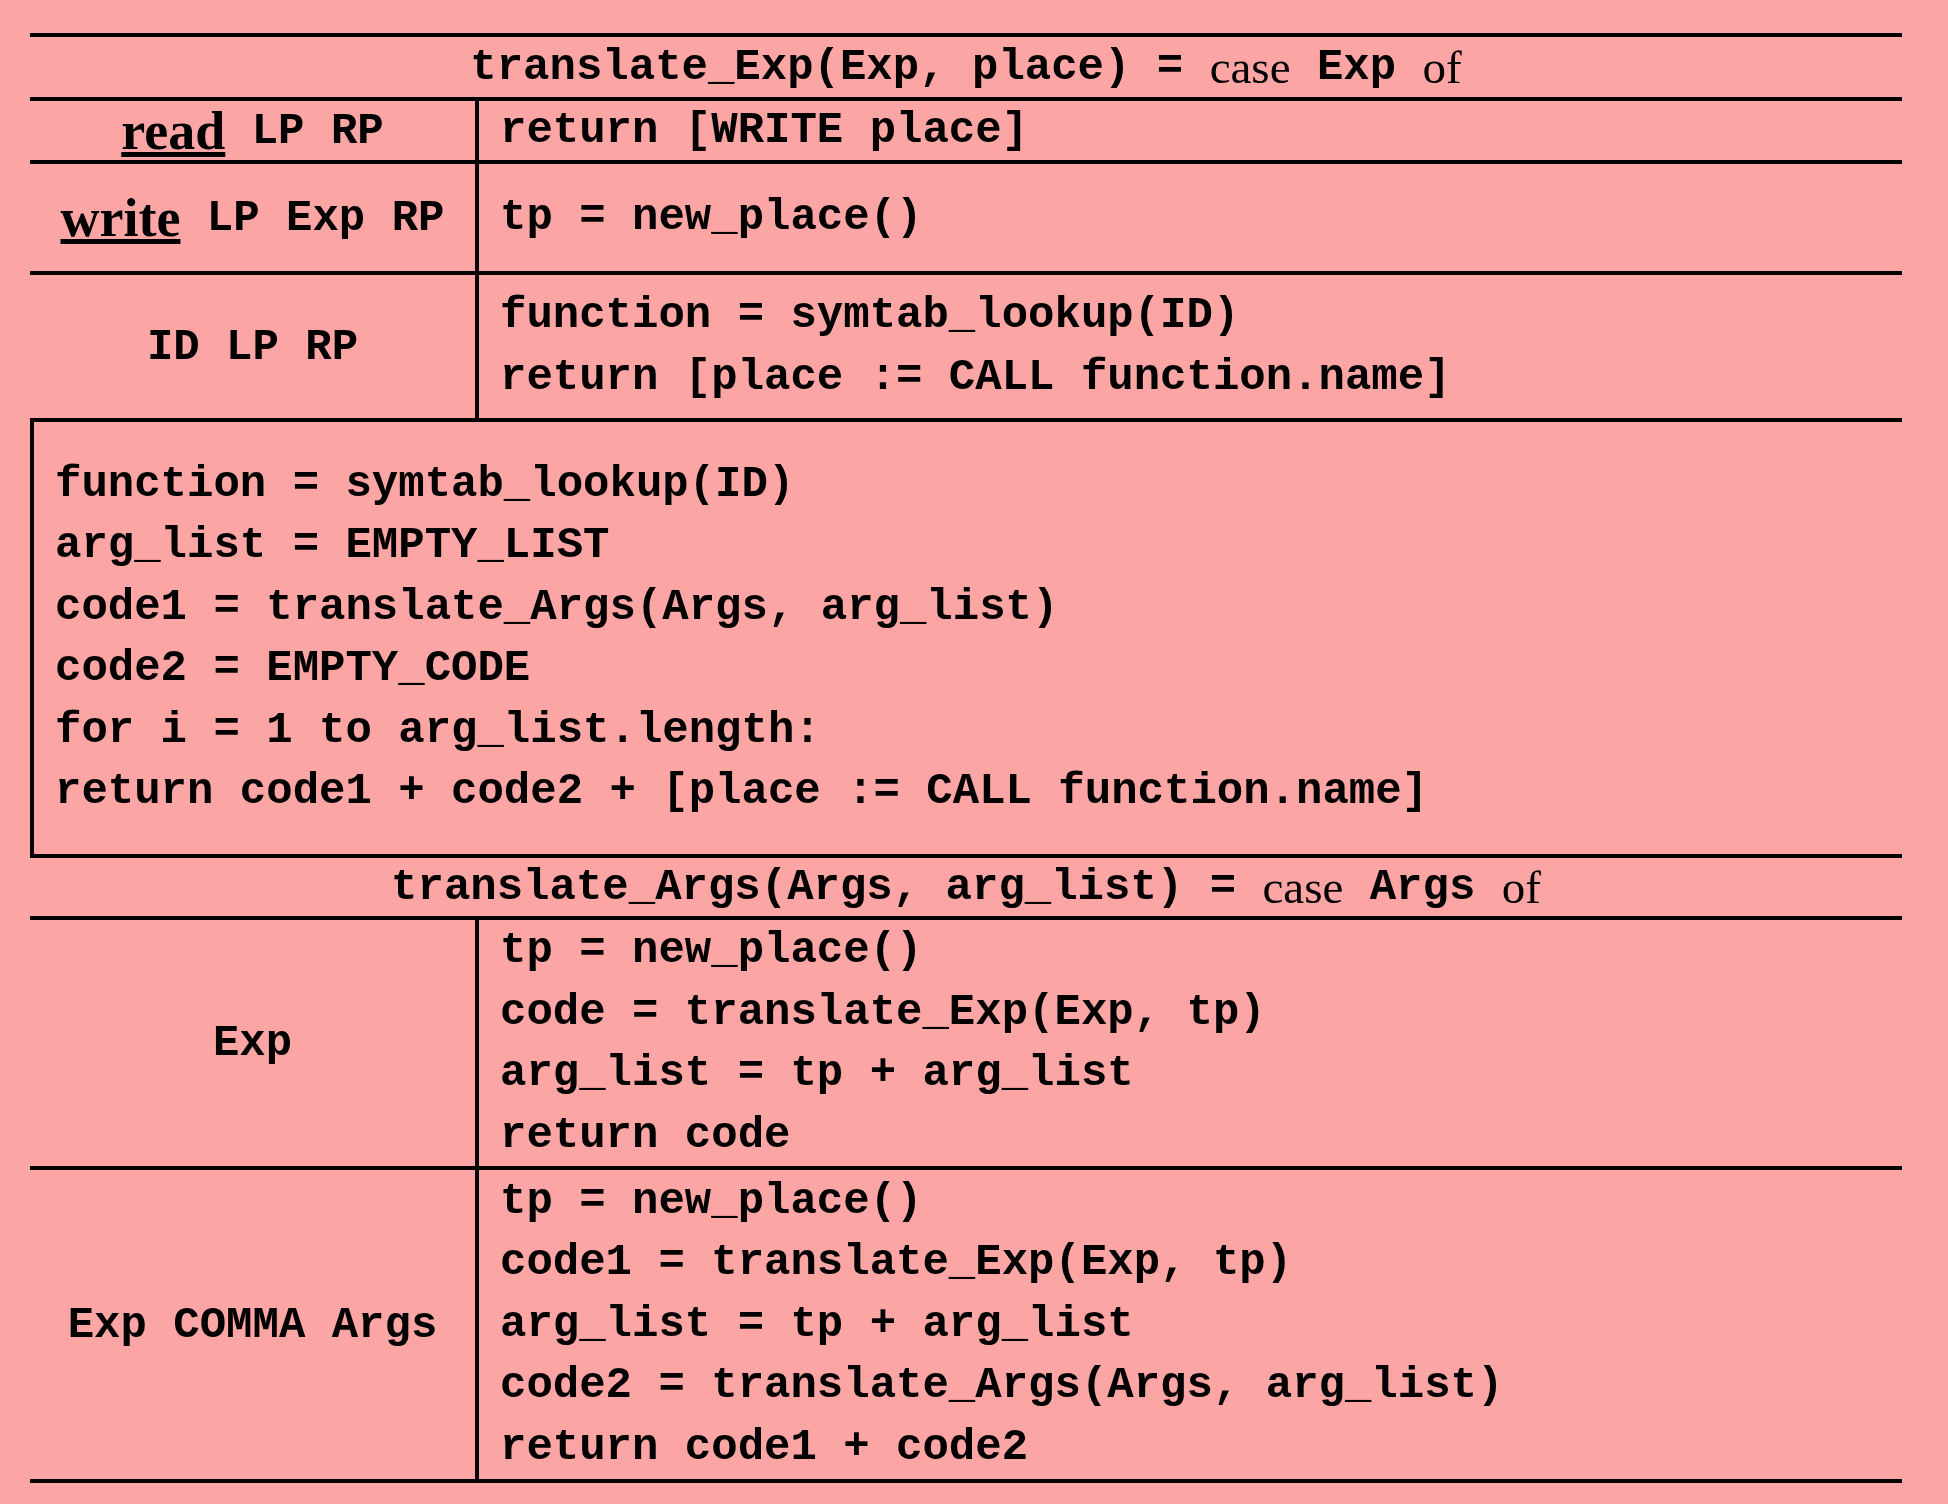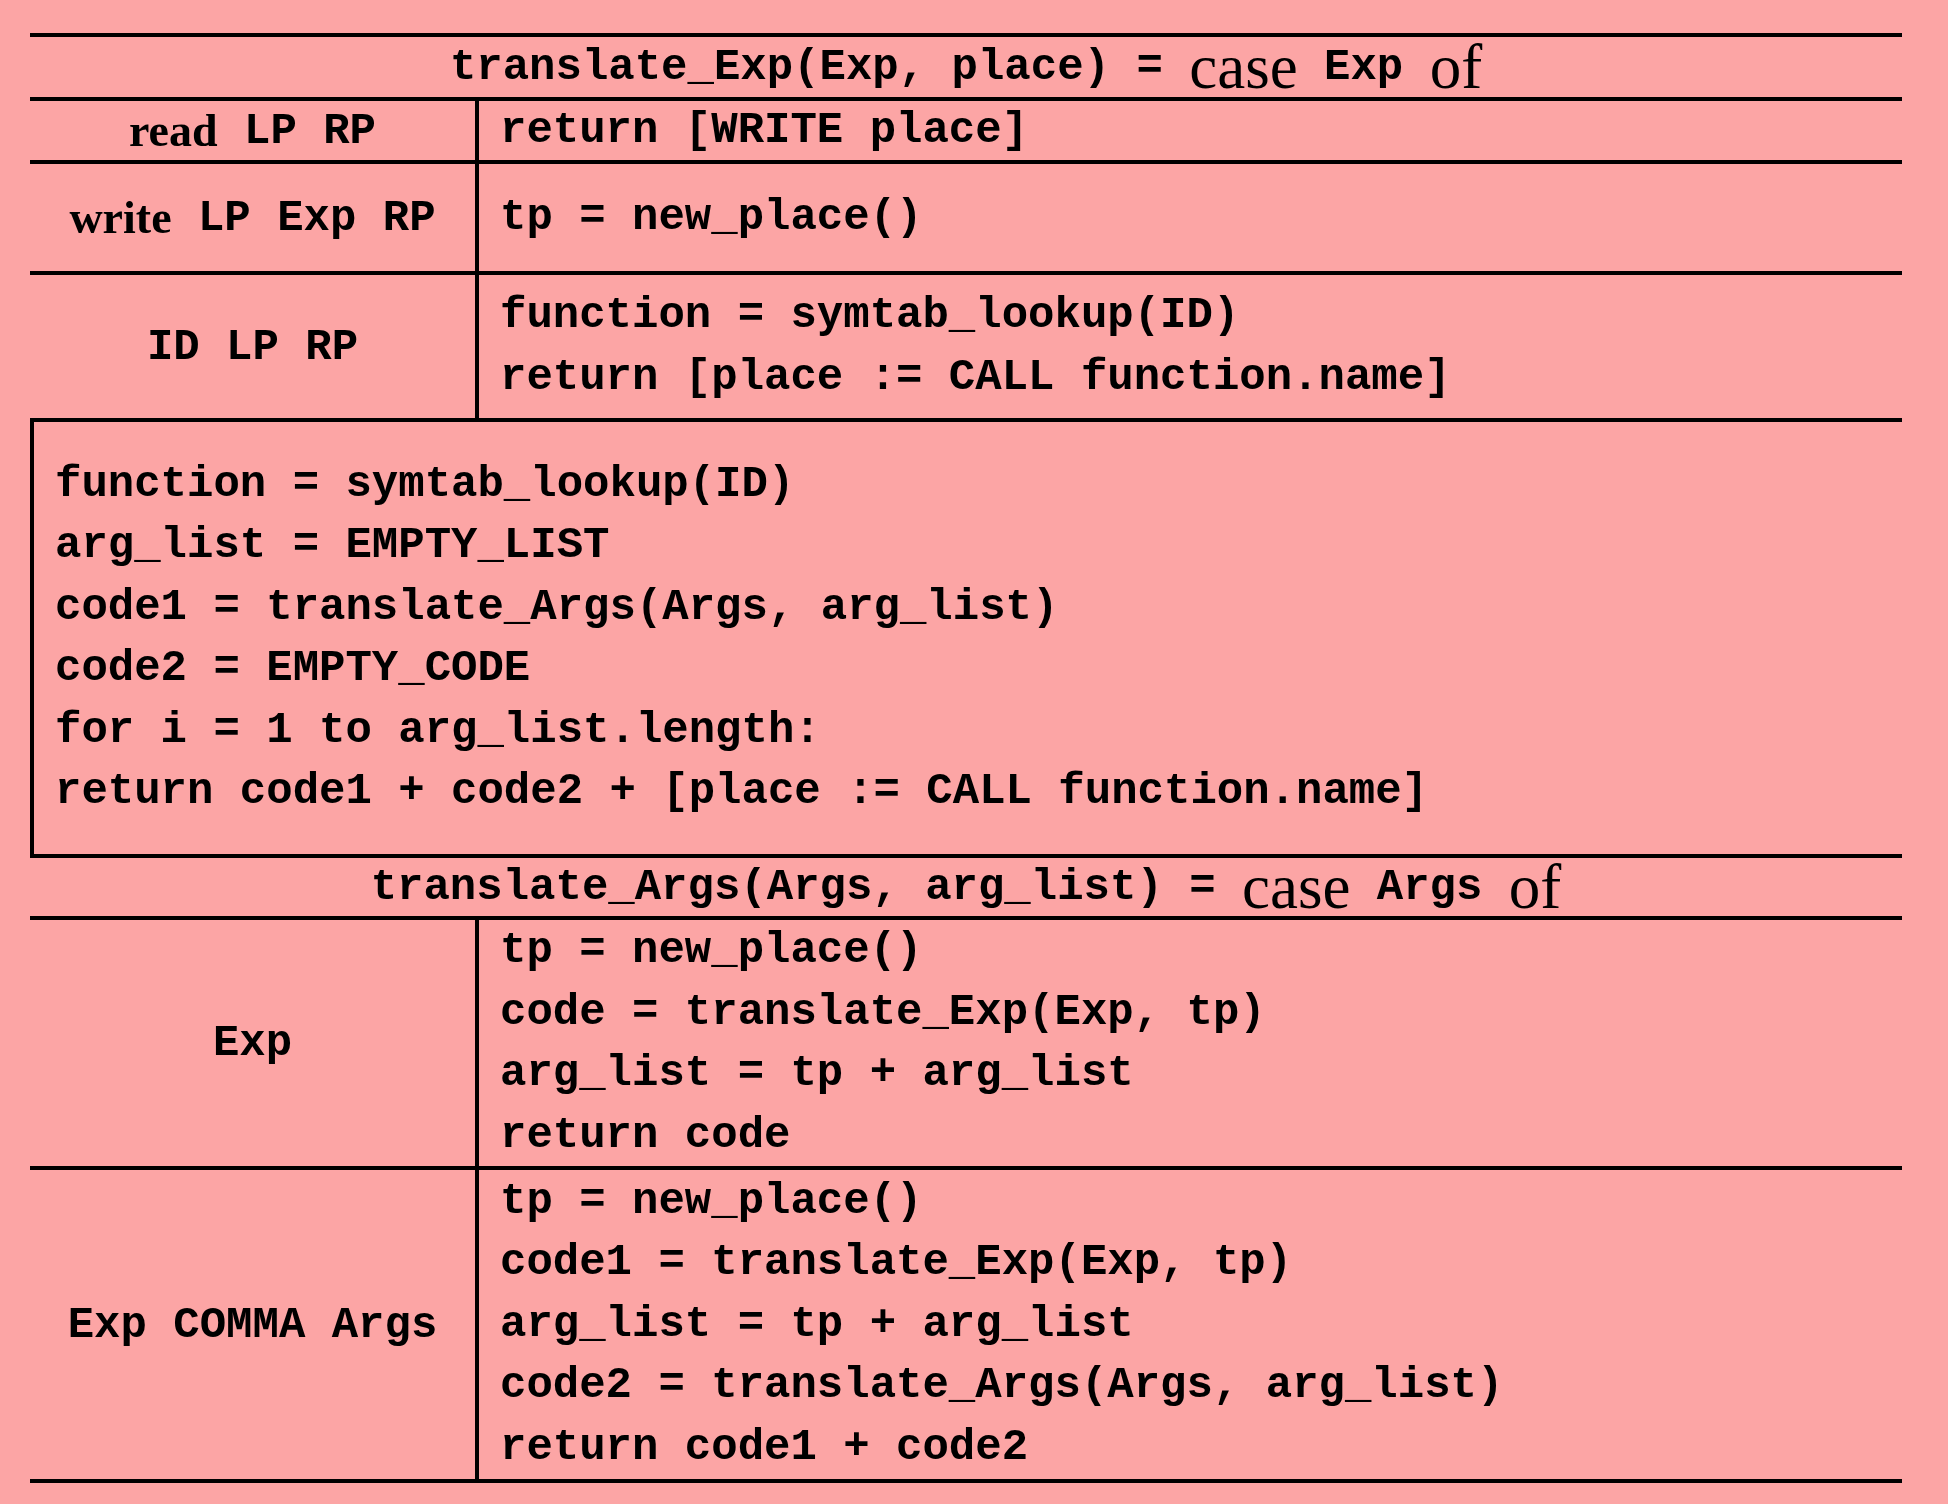--- a/index.html
+++ b/index.html
@@ -33,40 +33,41 @@
   }
   .mono {
     font-family: "Liberation Mono", monospace;
     font-weight: 700;
     font-size: 44px;
     white-space: pre;
   }
   .roman {
     font-family: "Liberation Serif", serif;
     font-weight: 400;
-    font-size: 63px;
+    font-size: 47px;
     white-space: pre;
   }
   .row {
     display: flex;
     align-items: stretch;
   }
   .label-cell {
     width: 445px;
     flex: 0 0 445px;
     display: flex;
     align-items: center;
     justify-content: center;
     white-space: pre;
   }
   .label-kw {
     font-family: "Liberation Serif", serif;
     font-weight: 700;
-    font-size: 46px;
+    font-size: 54px;
     white-space: pre;
+    text-decoration: underline;
   }
   .divider {
     width: 4px;
     flex: 0 0 4px;
     background: #000000;
   }
   .code-cell {
     flex: 1 1 auto;
     padding-left: 21px;
     display: flex;

